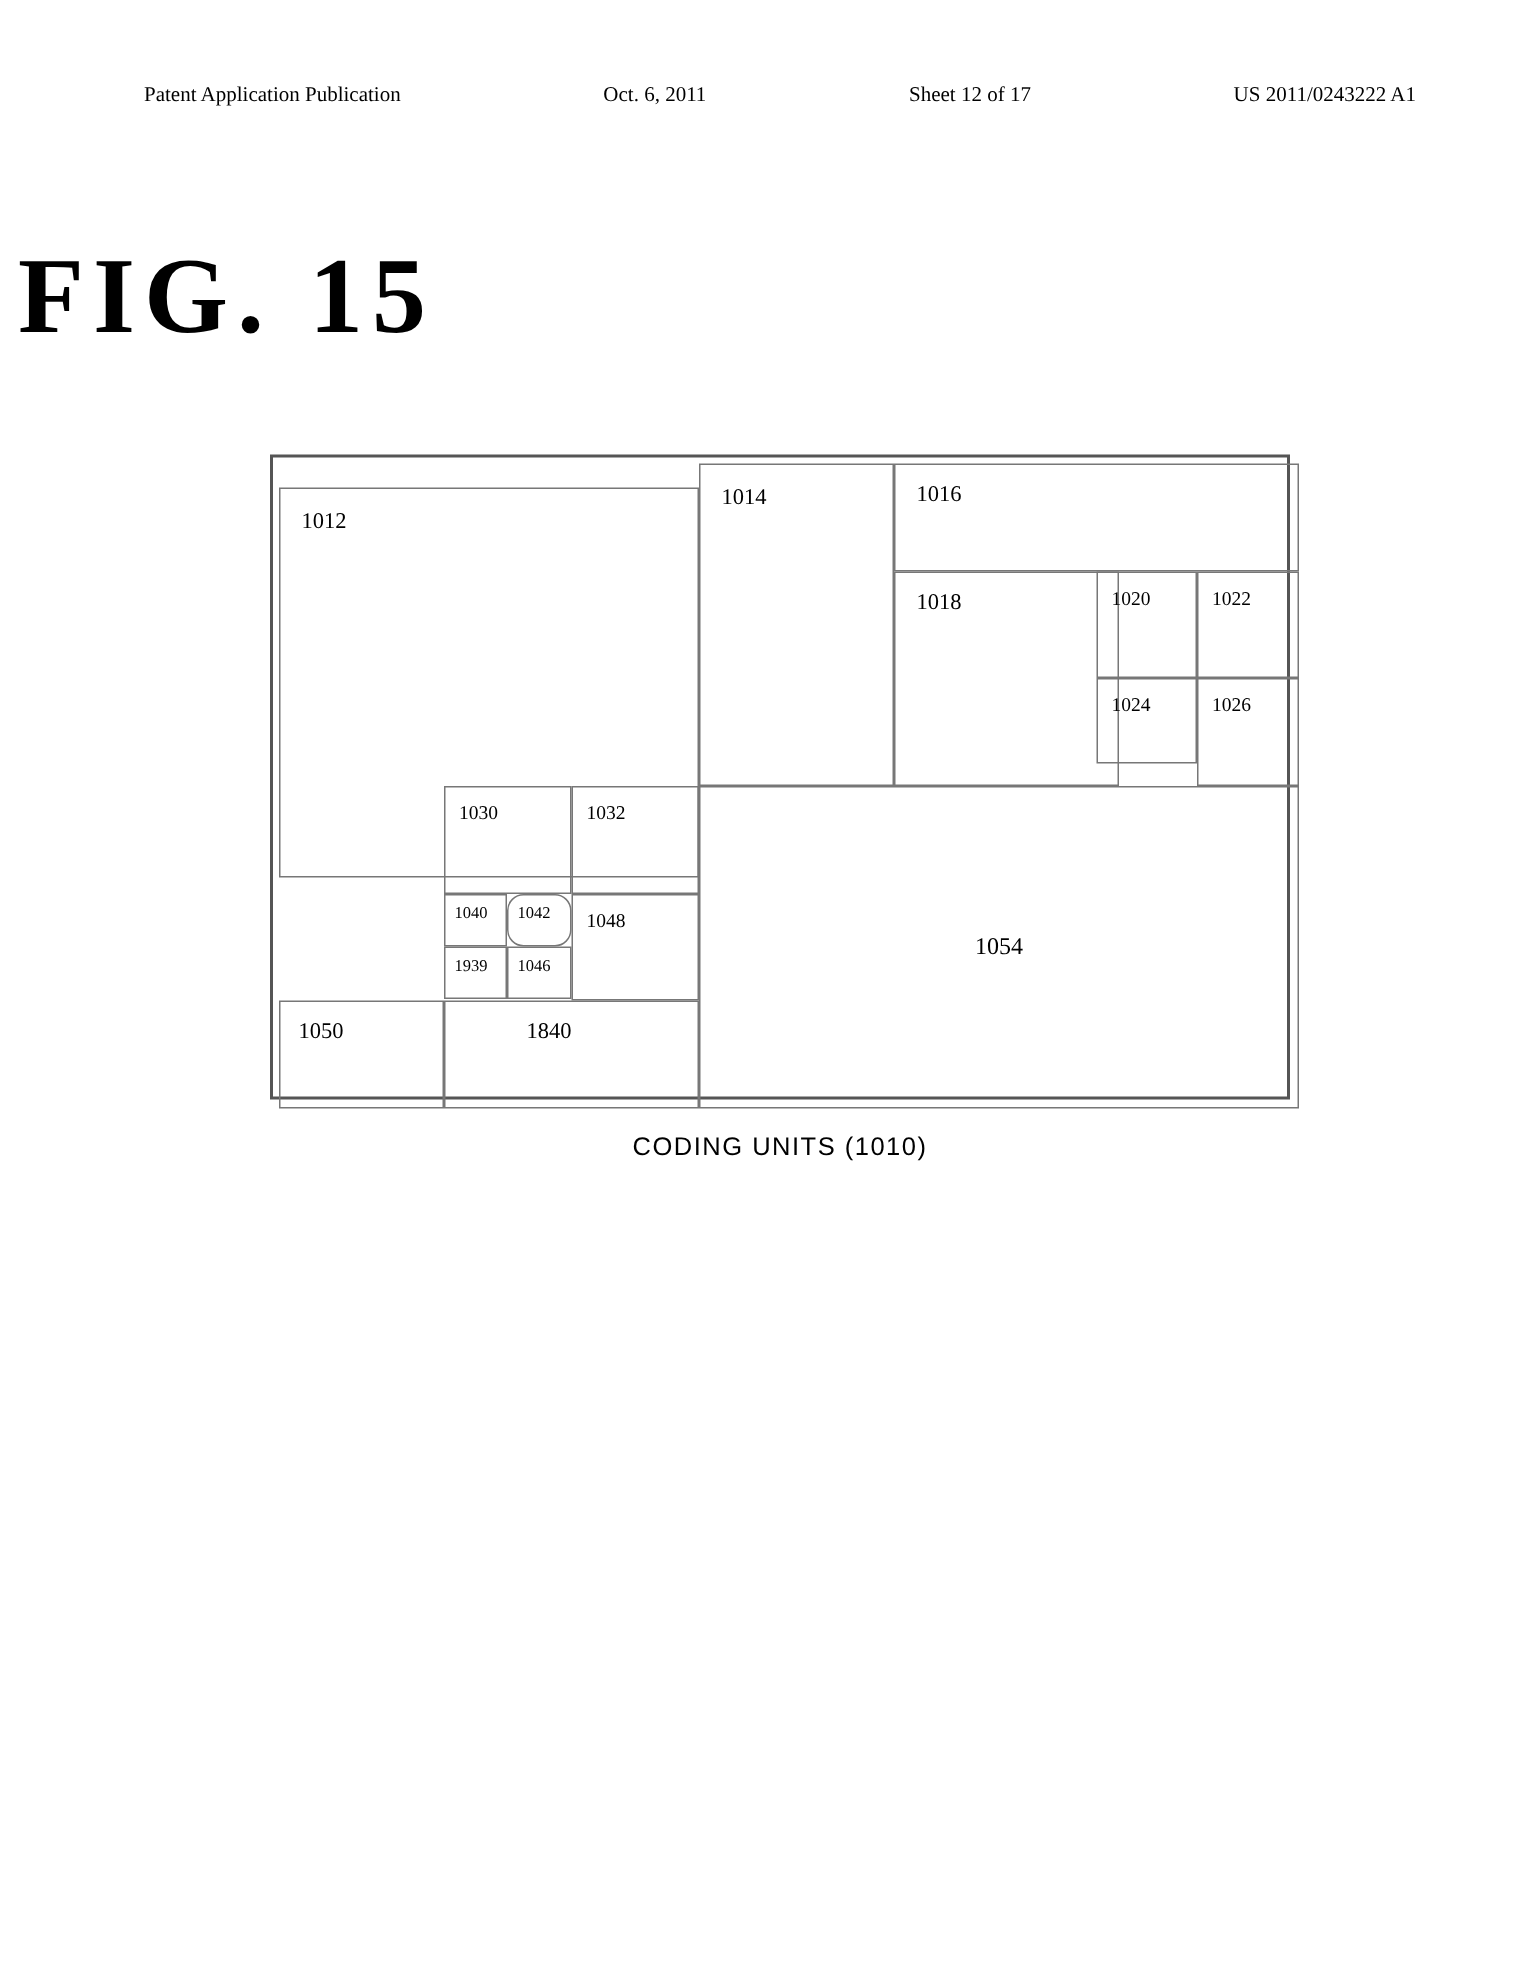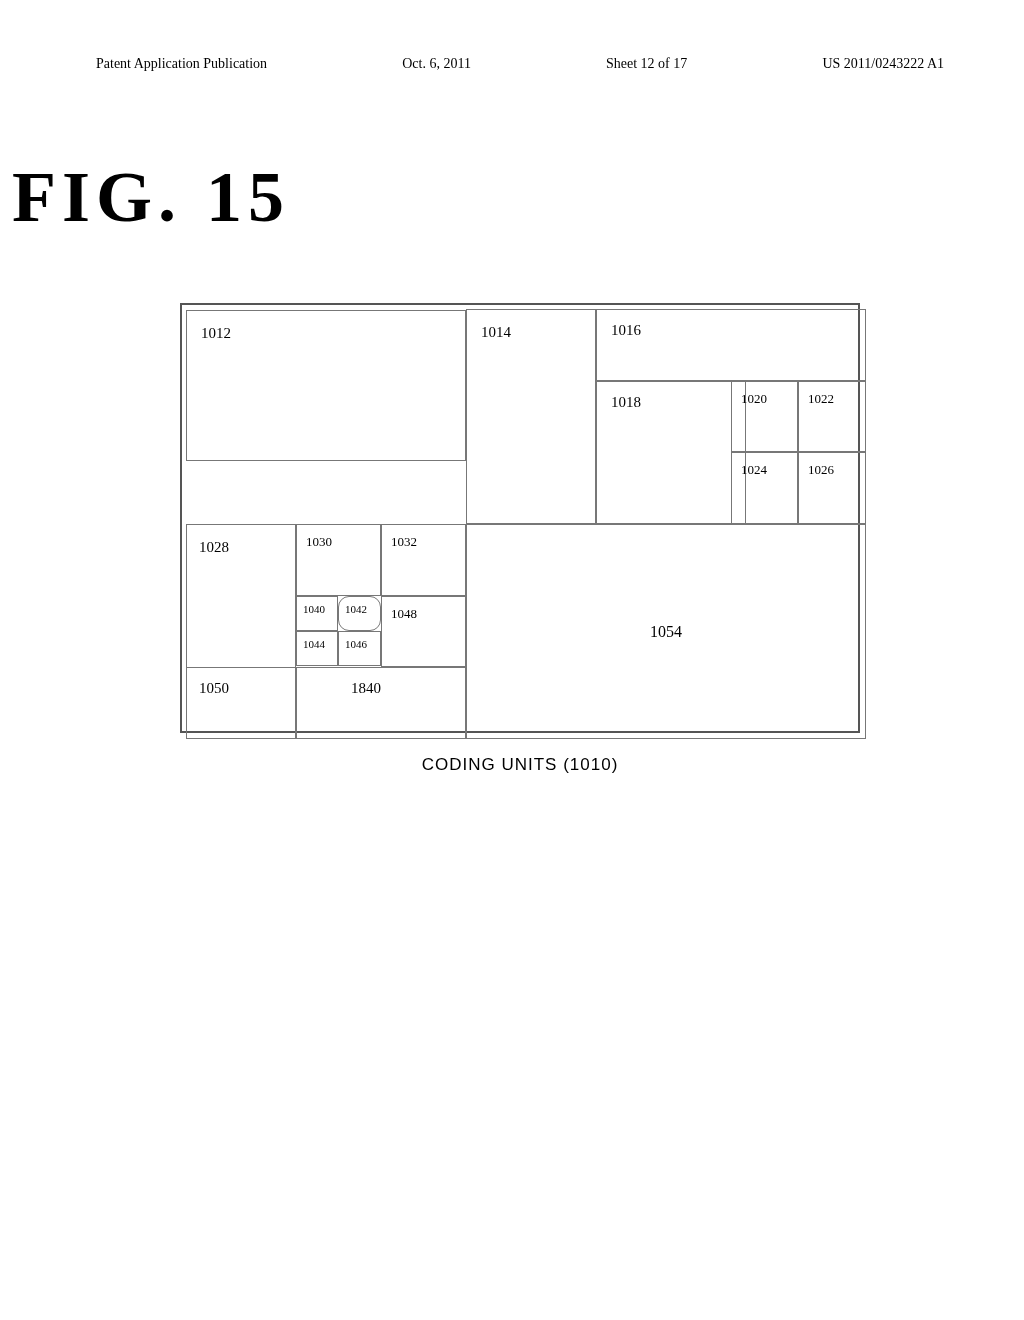--- a/index.html
+++ b/index.html
@@ -69,21 +69,21 @@
   <span>Oct. 6, 2011</span>
   <span>Sheet 12 of 17</span>
   <span>US 2011/0243222 A1</span>
 </div>
 
 <div class="fig-title">FIG.  15</div>
 
 <div style="display:flex; flex-direction:column; align-items:center;">
   <div class="diagram-container">
 
-    <div class="dc" style="left:0;top:1px;width:280px;height:151px;">
+    <div class="dc" style="left:0;top:16px;width:280px;height:260px;">
       <span class="lbl" style="left:10px;top:10px;">1012</span>
     </div>
 
     <div class="dc" style="left:280px;top:0;width:130px;height:215px;">
       <span class="lbl" style="left:10px;top:10px;">1014</span>
     </div>
 
     <div class="dc" style="left:410px;top:0;width:270px;height:72px;">
       <span class="lbl" style="left:10px;top:8px;">1016</span>
     </div>
@@ -93,31 +93,28 @@
     </div>
 
     <div class="dc" style="left:545px;top:72px;width:67px;height:71px;">
       <span class="lbl" style="left:5px;top:5px;font-size:13px;">1020</span>
     </div>
 
     <div class="dc" style="left:612px;top:72px;width:68px;height:71px;">
       <span class="lbl" style="left:5px;top:5px;font-size:13px;">1022</span>
     </div>
 
-    <div class="dc" style="left:545px;top:143px;width:67px;height:72px;">
+    <div class="dc" style="left:545px;top:143px;width:67px;height:57px;">
       <span class="lbl" style="left:5px;top:5px;font-size:13px;">1024</span>
     </div>
 
     <div class="dc" style="left:612px;top:143px;width:68px;height:72px;">
       <span class="lbl" style="left:5px;top:5px;font-size:13px;">1026</span>
     </div>
 
-    <div class="dc" style="left:0;top:215px;width:110px;height:215px;">
-      <span class="lbl" style="left:8px;top:10px;">1028</span>
-    </div>
 
     <div class="dc" style="left:110px;top:215px;width:85px;height:72px;">
       <span class="lbl" style="left:5px;top:5px;font-size:13px;">1030</span>
     </div>
 
     <div class="dc" style="left:195px;top:215px;width:85px;height:72px;padding-left:40px;">
       <span class="lbl" style="left:5px;top:5px;font-size:13px;">1032</span>
     </div>
 
     <div class="dc" style="left:195px;top:287px;width:85px;height:71px;">
@@ -126,21 +123,21 @@
 
     <div class="dc" style="left:110px;top:287px;width:42px;height:35px;">
       <span class="lbl" style="left:2px;top:2px;font-size:11px;">1040</span>
     </div>
 
     <div class="dc" style="left:152px;top:287px;width:43px;height:35px;border-radius:11px;">
       <span class="lbl" style="left:2px;top:2px;font-size:11px;">1042</span>
     </div>
 
     <div class="dc" style="left:110px;top:322px;width:42px;height:35px;">
-      <span class="lbl" style="left:2px;top:2px;font-size:11px;">1044</span>
+      <span class="lbl" style="left:2px;top:2px;font-size:11px;">1939</span>
     </div>
 
     <div class="dc" style="left:152px;top:322px;width:43px;height:35px;">
       <span class="lbl" style="left:2px;top:2px;font-size:11px;">1046</span>
     </div>
 
     <div class="dc" style="left:0;top:358px;width:110px;height:72px;padding-left:20px;">
       <span class="lbl" style="left:8px;top:8px;">1050</span>
     </div>
 

